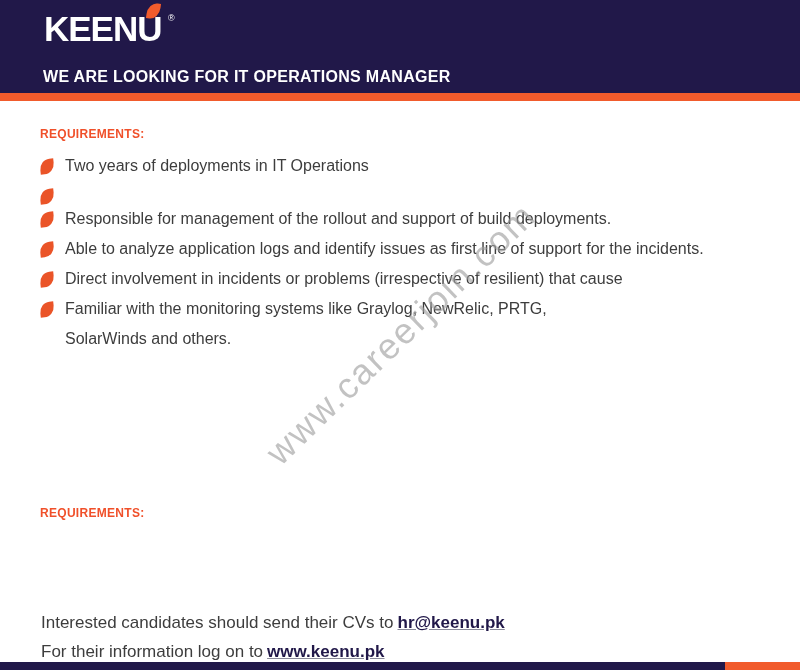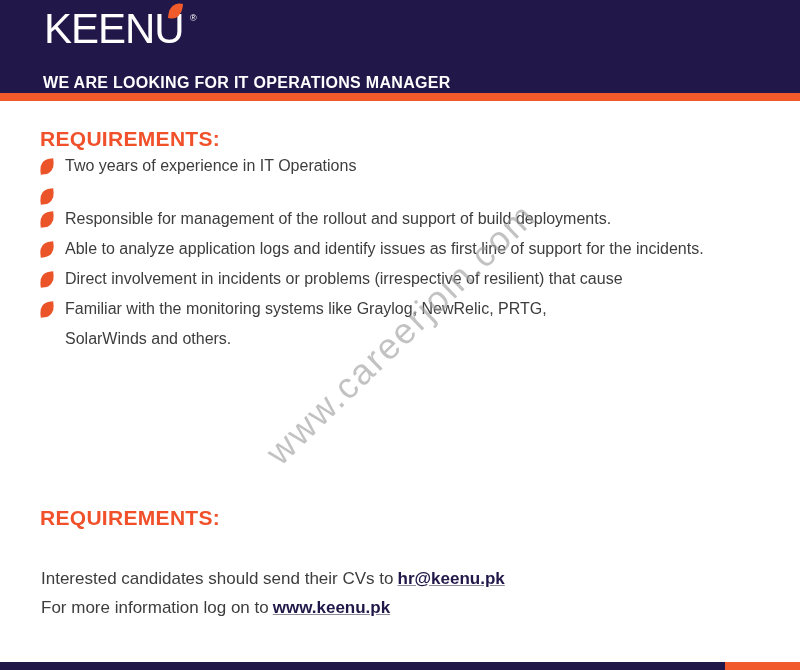--- a/index.html
+++ b/index.html
@@ -11,42 +11,42 @@
     --watermark:#9E9E9E;
   }
   *{margin:0;padding:0;box-sizing:border-box;}
   html,body{width:800px;height:670px;}
   body{font-family:"Liberation Sans",sans-serif;background:#fff;overflow:hidden;}
   .page{position:relative;width:800px;height:670px;background:#fff;overflow:hidden;}
 
   
   .header{position:absolute;left:0;top:0;width:800px;height:93px;background:var(--navy);}
   .logo-wrap{position:absolute;left:44px;top:10px;display:inline-block;}
-  .logo-text{font-size:42px;font-weight:400;color:#fff;letter-spacing:-1px;line-height:38px;}
+  .logo-text{font-size:35px;font-weight:700;color:#fff;letter-spacing:-1px;line-height:38px;}
   .logo-leaf{position:absolute;right:2px;top:-7px;width:13px;height:16px;background:var(--orange);
     border-radius:75% 0 75% 0;transform:rotate(8deg);}
   .reg-mark{position:absolute;right:-13px;top:3px;font-size:9px;color:#fff;font-weight:400;}
-  .tagline{position:absolute;left:43px;top:74px;font-size:16px;font-weight:700;color:#fff;letter-spacing:.3px;}
+  .tagline{position:absolute;left:43px;top:68px;font-size:16px;font-weight:700;color:#fff;letter-spacing:.3px;}
   .orange-bar-top{position:absolute;left:0;top:93px;width:800px;height:8px;background:var(--orange);}
 
   
-  .sec-heading{position:absolute;left:40px;font-size:21px;font-weight:700;color:var(--heading-orange);letter-spacing:.3px;}
+  .sec-heading{position:absolute;left:40px;font-size:12px;font-weight:700;color:var(--heading-orange);letter-spacing:.3px;}
   .heading-1{top:127px;}
   .heading-2{top:506px;}
   .blist{position:absolute;left:40px;width:750px;}
   .list-1{top:151px;}
   .list-2{top:533px;}
   .b-item{display:flex;align-items:flex-start;}
   .leaf{flex:0 0 14px;width:14px;height:15px;margin-top:8px;margin-right:11px;background:var(--leaf);
     border-radius:72% 0 72% 0;transform:rotate(-6deg);}
   .b-text{flex:1;}
   .b-line{font-size:16px;color:var(--text);line-height:30px;white-space:nowrap;}
 
   
-  .footer{position:absolute;left:41px;top:564px;font-size:17px;color:var(--text);line-height:29px;}
+  .footer{position:absolute;left:41px;top:608px;font-size:17px;color:var(--text);line-height:29px;}
   .footer-line{white-space:nowrap;}
   .footer-link{font-weight:700;color:var(--navy);text-decoration:underline;text-decoration-color:#8a8a9a;cursor:pointer;margin-left:4px;}
 
   
   .bottom-bar{position:absolute;left:0;top:662px;width:800px;height:8px;background:var(--navy);}
   .bottom-bar-orange{position:absolute;right:0;top:0;width:75px;height:8px;background:var(--orange);}
 
   
   .watermark{position:absolute;left:401px;top:334px;transform:translate(-50%,-50%) rotate(-44deg);
     font-size:36px;letter-spacing:2px;color:var(--watermark);opacity:.62;white-space:nowrap;pointer-events:none;z-index:5;}
@@ -65,21 +65,21 @@
     <div class="tagline">WE ARE LOOKING FOR IT OPERATIONS MANAGER</div>
   </div>
   <div class="orange-bar-top"></div>
 
   <div class="sec-heading heading-1">REQUIREMENTS:</div>
   <div class="blist list-1">
 
     <div class="b-item">
       <span class="leaf"></span>
       <div class="b-text">
-        <div class="b-line">Two years of experience in IT Operations</div>
+        <div class="b-line">Two years of deployments in IT Operations</div>
       </div>
     </div>
 
     <div class="b-item">
       <span class="leaf"></span>
       <div class="b-text">
       </div>
     </div>
 
     <div class="b-item">
@@ -114,21 +114,21 @@
 
   </div>
 
   <div class="sec-heading heading-2">REQUIREMENTS:</div>
 
   <div class="footer">
     <div class="footer-line">
       <span>Interested candidates should send their CVs to</span><span class="footer-link">hr@keenu.pk</span>
     </div>
     <div class="footer-line">
-      <span>For more information log on to</span><span class="footer-link">www.keenu.pk</span>
+      <span>For their information log on to</span><span class="footer-link">www.keenu.pk</span>
     </div>
   </div>
 
   <div class="watermark">www.careerjoin.com</div>
 
   <div class="bottom-bar">
     <div class="bottom-bar-orange"></div>
   </div>
 
 </div>

